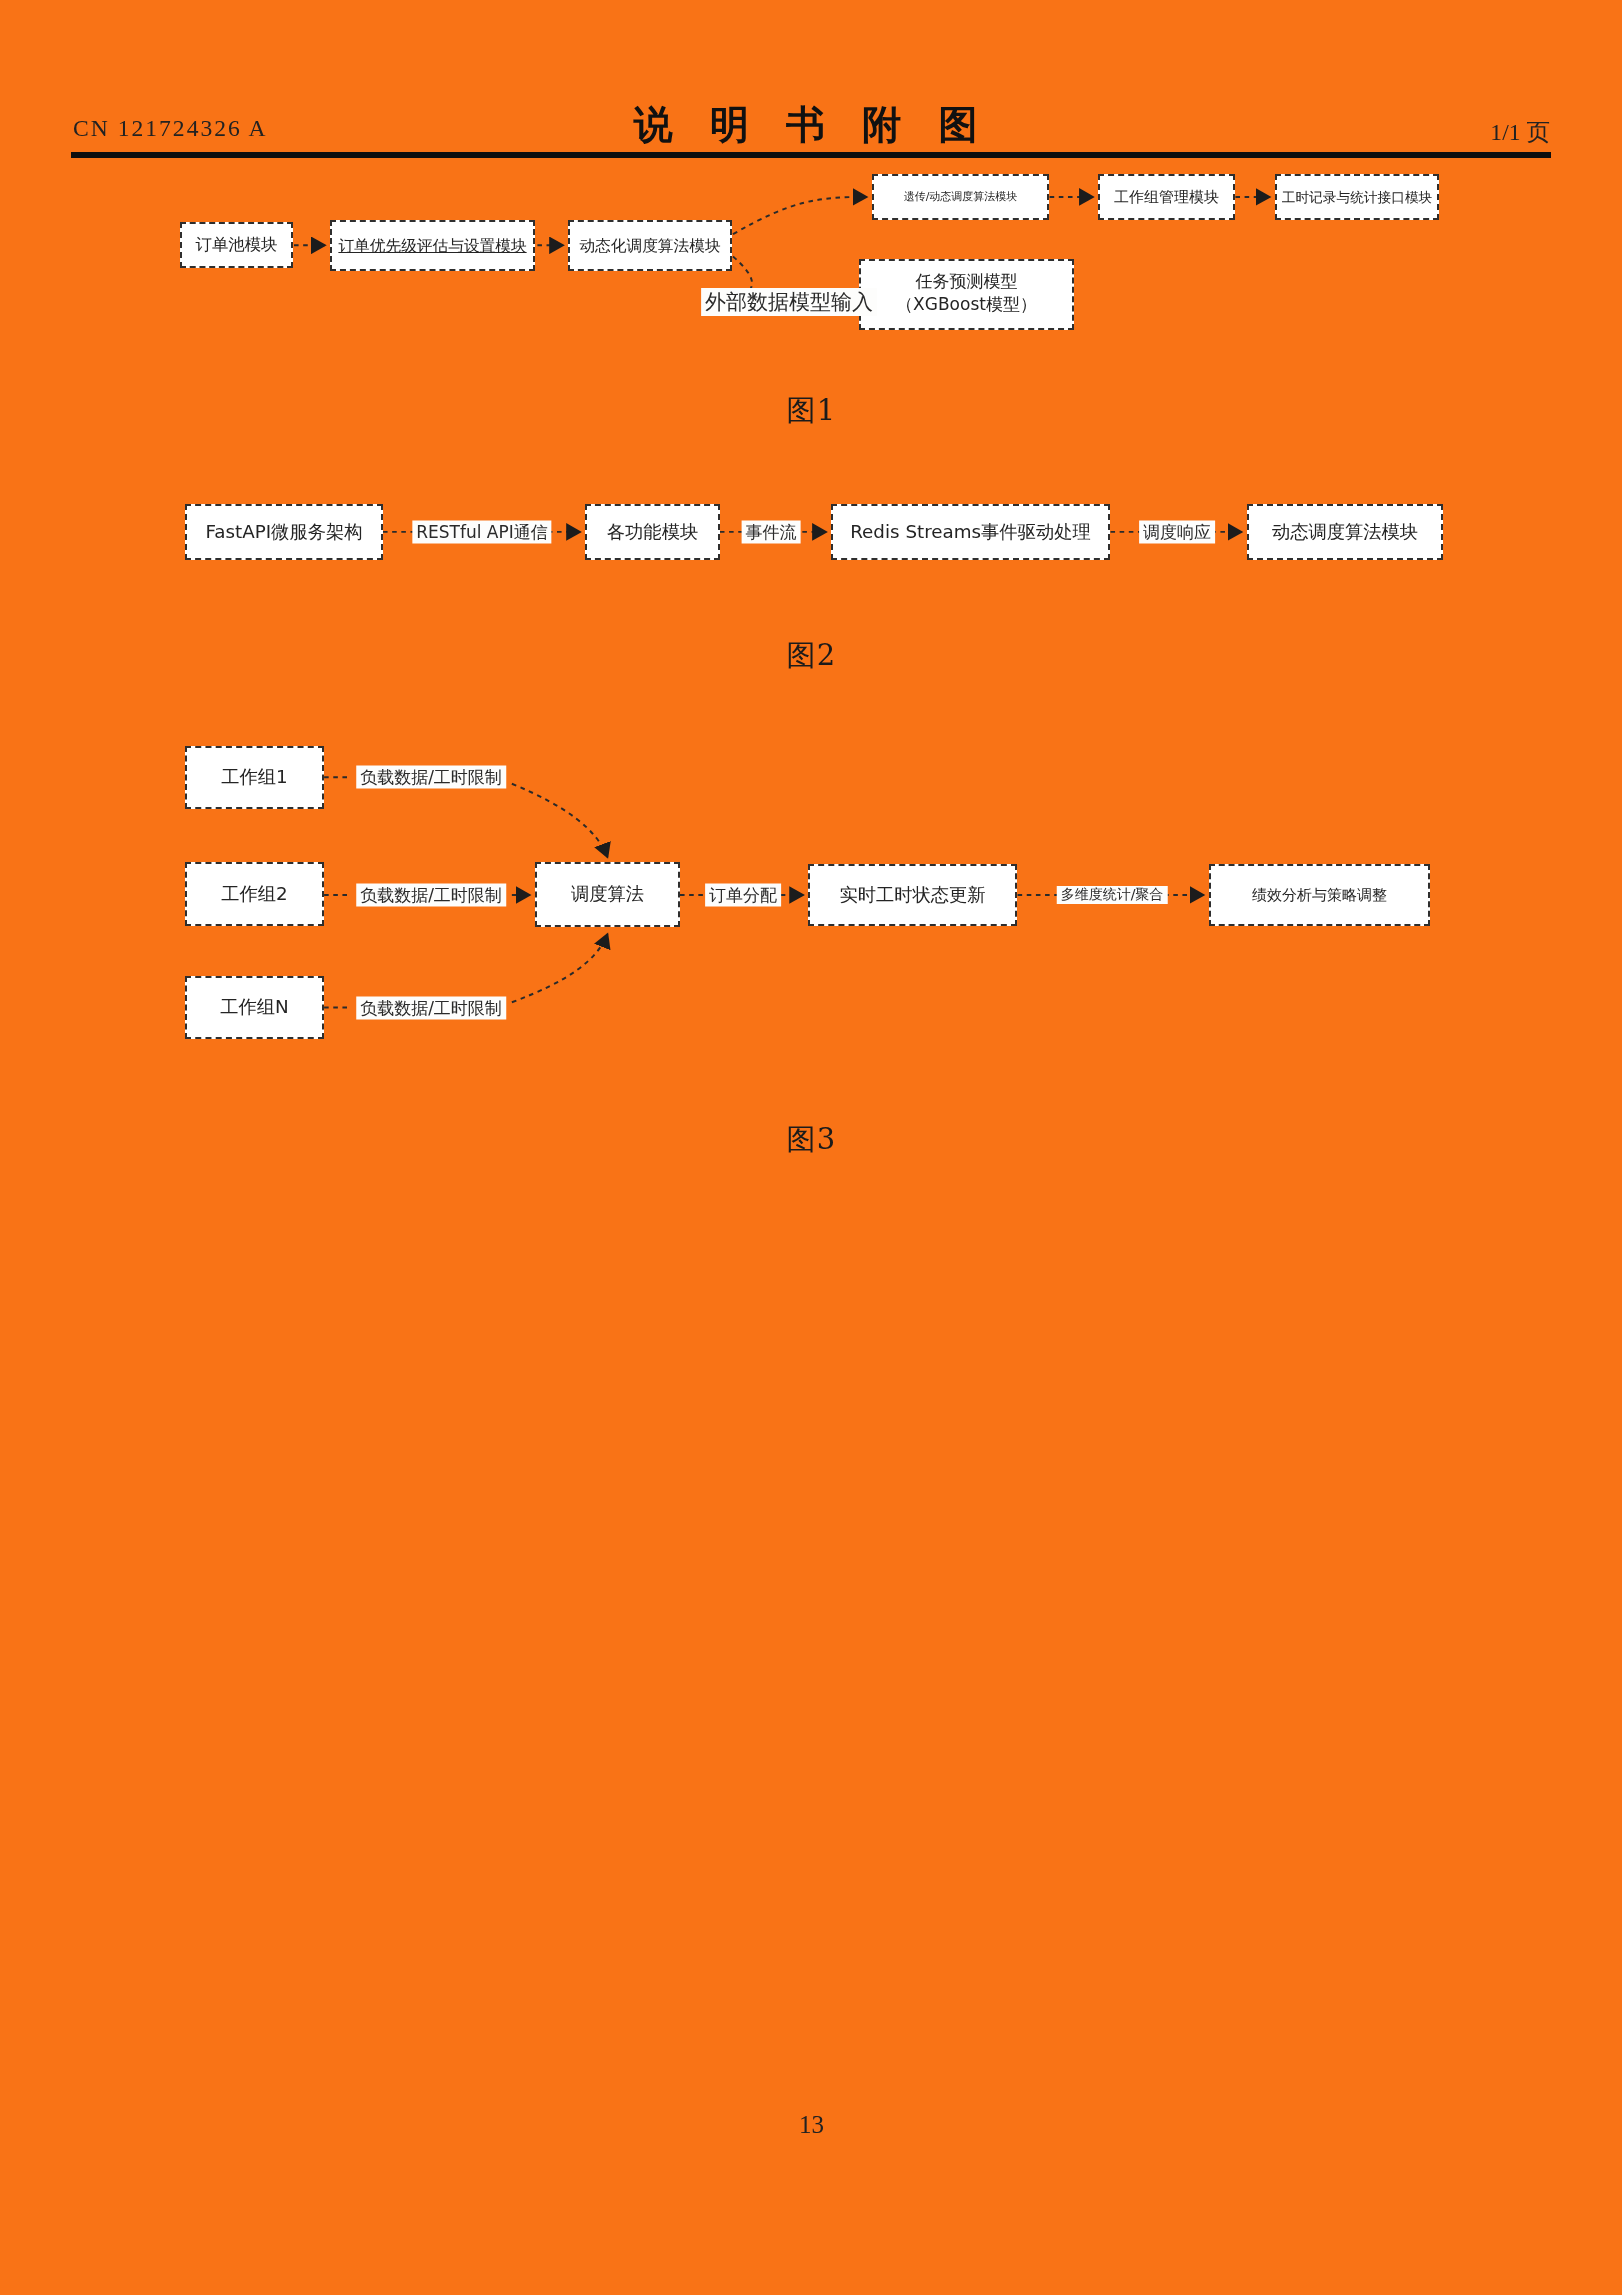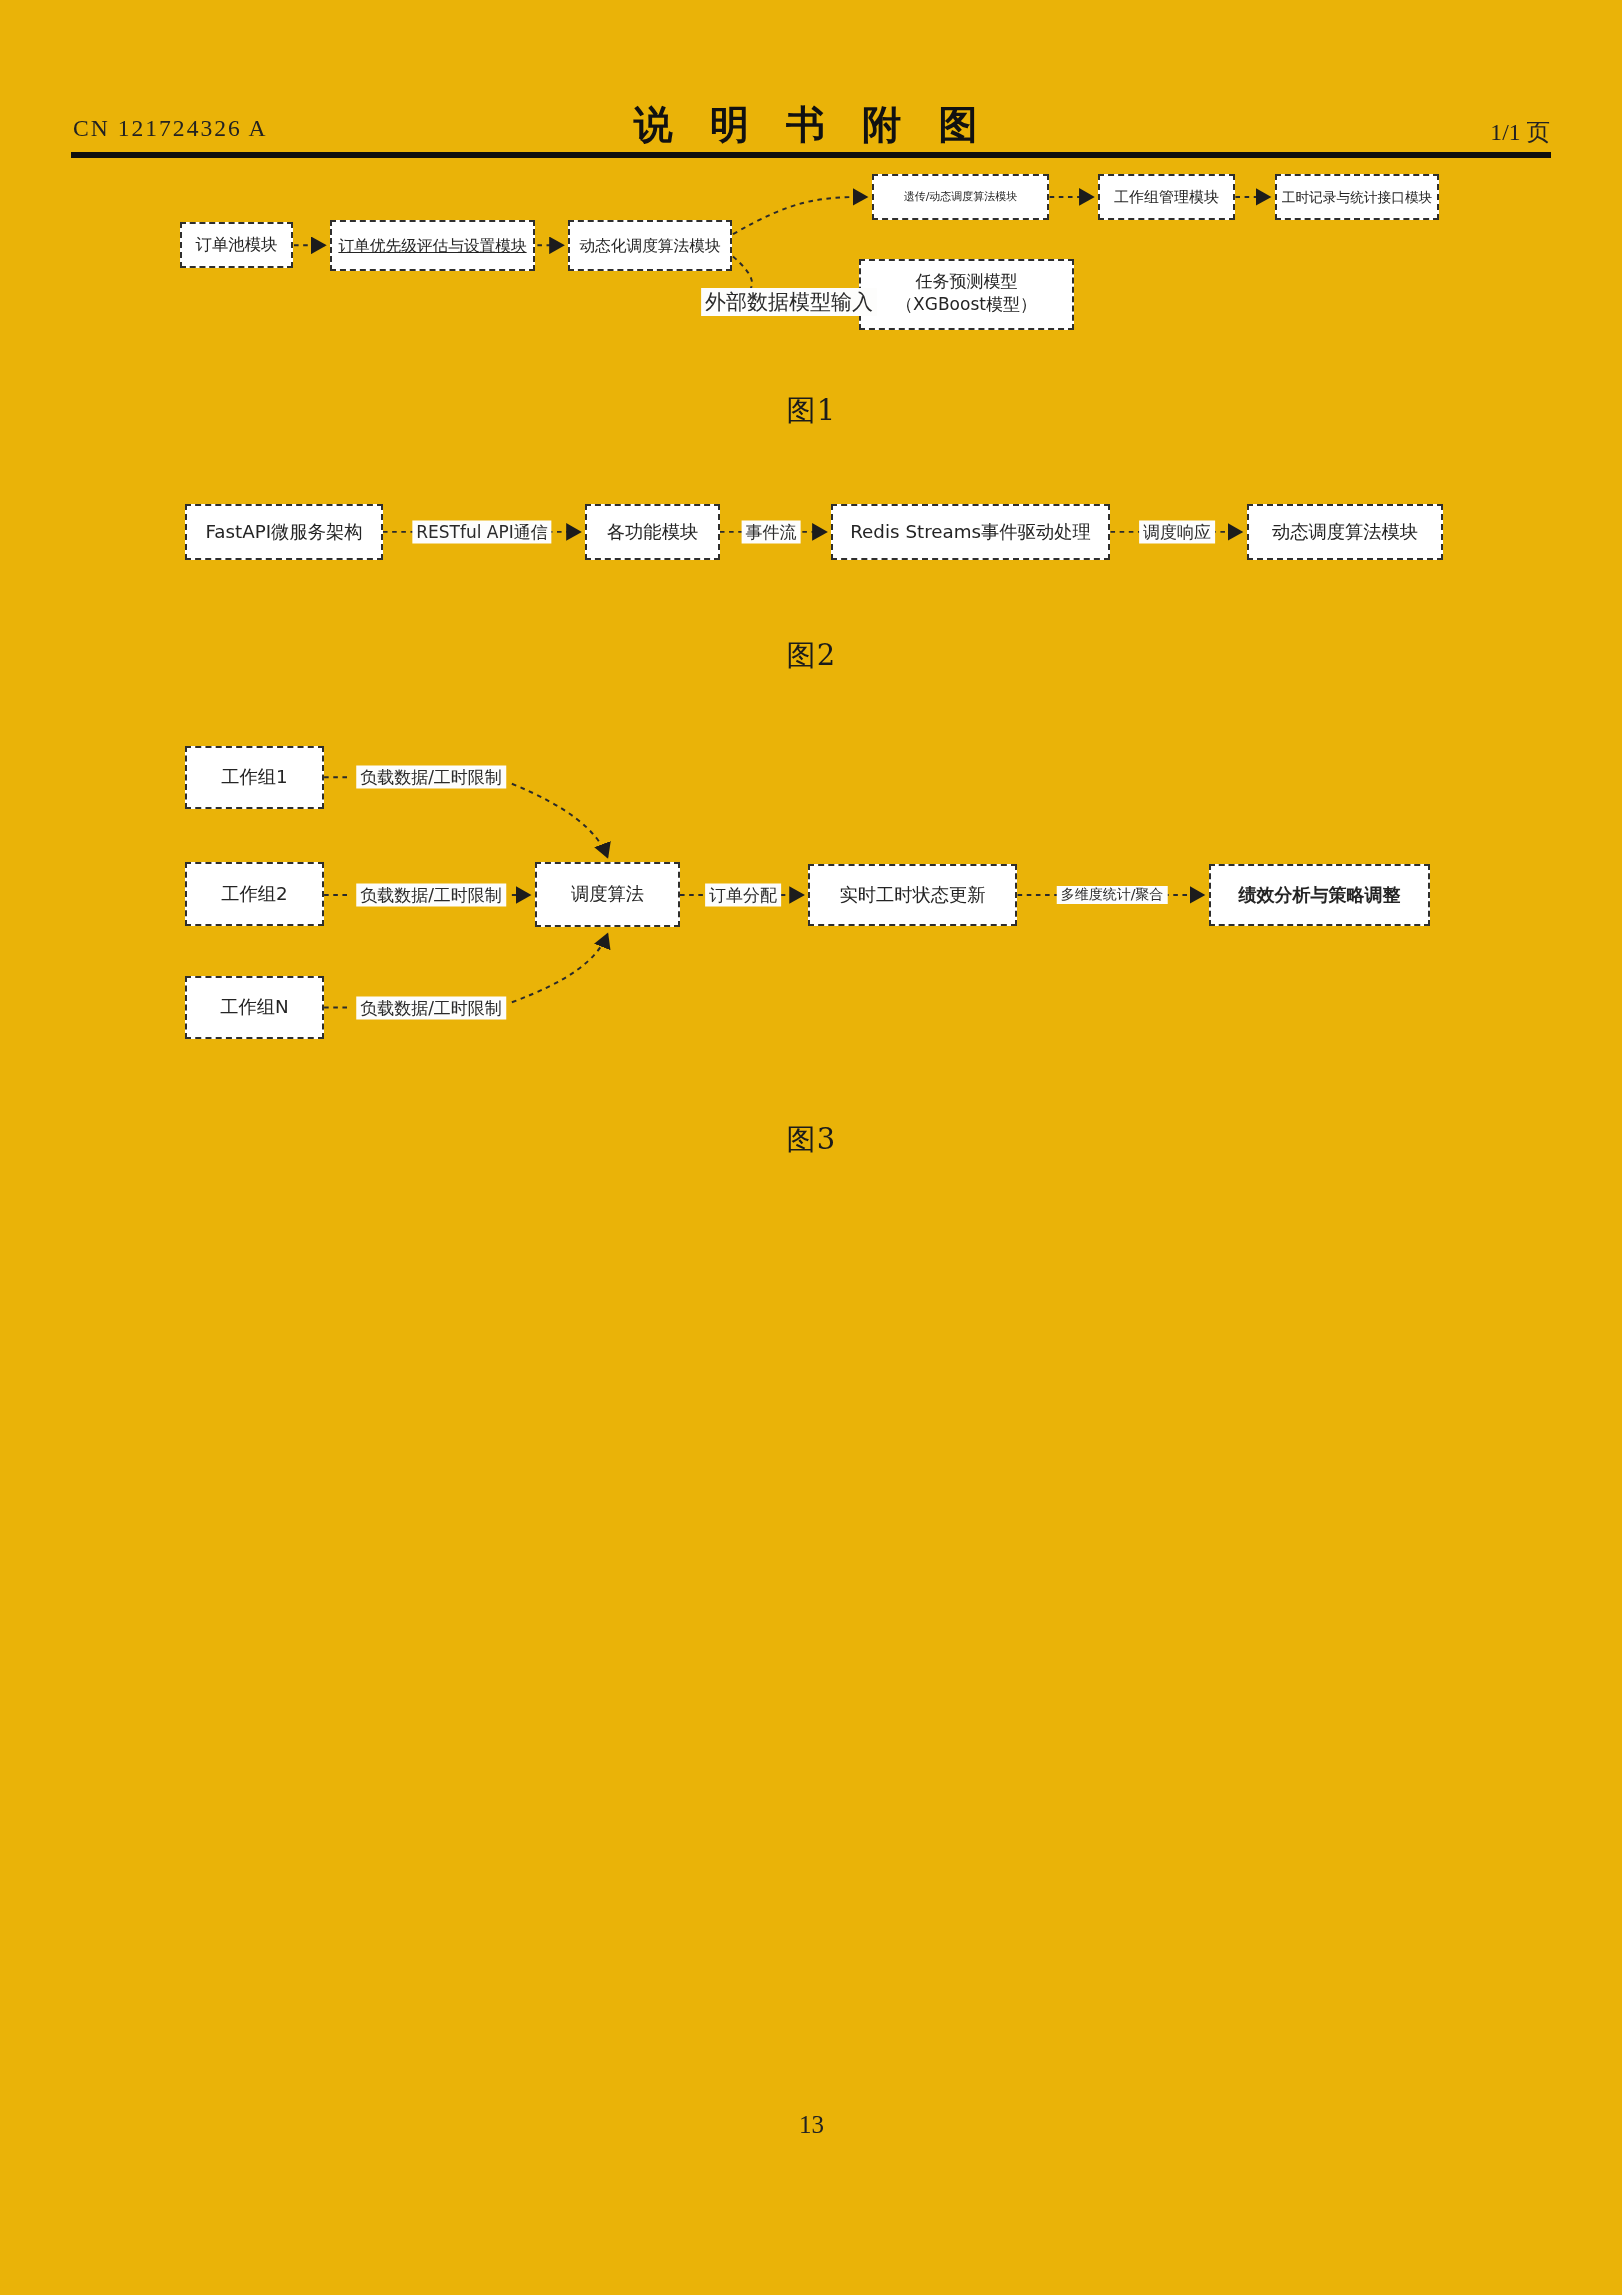--- a/index.html
+++ b/index.html
@@ -1,20 +1,20 @@
 <!DOCTYPE html>
 <html style="font-size:10.5px"><head>
 <meta charset="utf-8">
 <style>
   html,body{margin:0;padding:0;background:#e8e8e8;}
   .page{
     position:relative;
     width:1623px;height:2295px;
     margin:0 auto;
-    background:#eab308;
+    background:#f97316;
     font-family:"DejaVu Sans","Liberation Sans",sans-serif;
     color:#1f1f1f;
     overflow:hidden;
   }
   
   .hdr-doc{
     position:absolute;left:73px;top:115px;
     font-family:"Liberation Serif","DejaVu Serif",serif;
     font-size:23.6px;letter-spacing:2px;color:#222;
   }
@@ -149,20 +149,20 @@
   <div class="edge-label" style="left:431px;top:1008px;font-size:17px;">负载数据/工时限制</div>
 
   <div class="box" style="left:535px;top:862px;width:145px;height:65px;font-size:18.3px;">调度算法</div>
 
   <div class="edge-label" style="left:743px;top:895px;font-size:17px;">订单分配</div>
 
   <div class="box" style="left:808px;top:864px;width:209px;height:62px;font-size:18.3px;">实时工时状态更新</div>
 
   <div class="edge-label" style="left:1112px;top:895px;font-size:14px;">多维度统计/聚合</div>
 
-  <div class="box" style="left:1209px;top:864px;width:221px;height:62px;font-size:18px;font-weight:bold;">绩效分析与策略调整</div>
+  <div class="box" style="left:1209px;top:864px;width:221px;height:62px;font-size:15px;">绩效分析与策略调整</div>
 
   <div class="fig-caption" style="top:1120px;text-align:center;">图3</div>
 
   <div class="footer-num">13</div>
 
 </div>
 
 
 </body></html>

